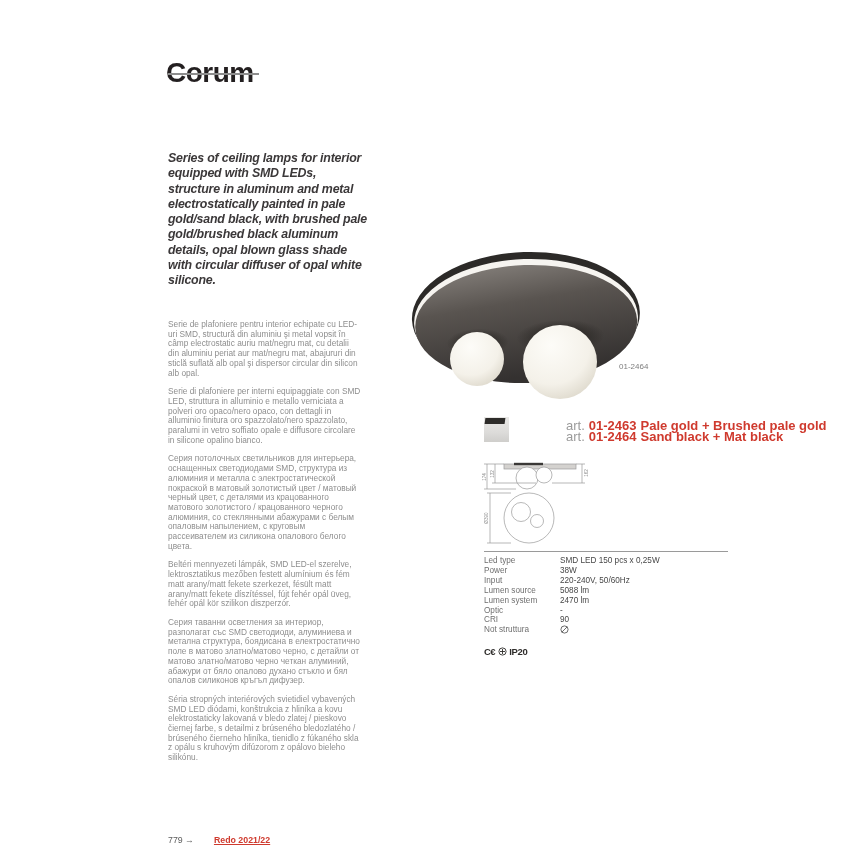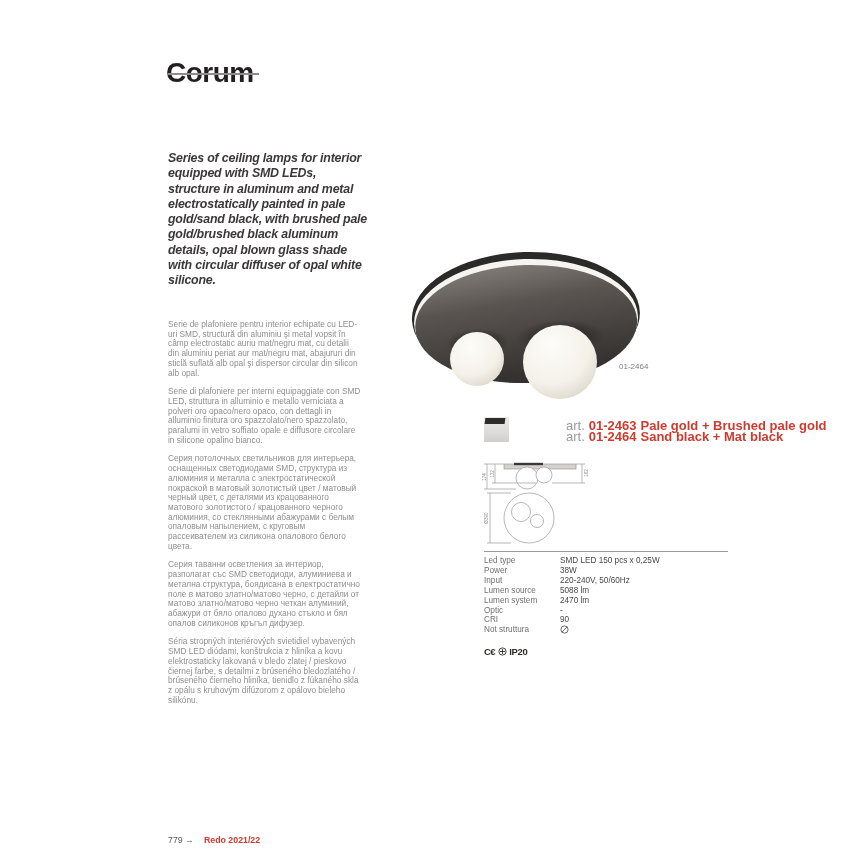--- a/index.html
+++ b/index.html
@@ -61,36 +61,37 @@
   .spec-label{width:64px;color:#6f6f6f;flex:0 0 auto;}
   .spec-value{color:#474747;}
   .certs{margin-top:5px;display:flex;align-items:center;color:#2e2c2a;}
   .ce-mark{font-size:9.5px;font-weight:bold;letter-spacing:-0.5px;}
   .insul{margin:0 2px 0 3px;display:inline-block;}
   .ip-mark{font-size:9.5px;font-weight:bold;letter-spacing:-0.3px;}
 
   
   .footer{left:168px;top:835px;font-size:8.8px;}
   .footer .page-ref{color:#5c5c5c;}
-  .footer .brand{color:#cf3a2e;font-weight:bold;margin-left:10px;}
+  .footer .brand{color:#cf3a2e;font-weight:bold;margin-left:20px;text-decoration:underline;}
 </style>
 </head>
 <body>
 
 <div>
 
   <h1 class="abs page-title">Corum</h1>
   <div class="abs title-underline"></div>
 
   <div class="abs desc-en">Series of ceiling lamps for interior equipped with SMD LEDs, structure in aluminum and metal electrostatically painted in pale gold/sand black, with brushed pale gold/brushed black aluminum details, opal blown glass shade with circular diffuser of opal white silicone.</div>
 
   <div class="abs descs">
     <p>Serie de plafoniere pentru interior echipate cu LED-uri SMD, structură din aluminiu şi metal vopsit în câmp electrostatic auriu mat/negru mat, cu detalii din aluminiu periat aur mat/negru mat, abajururi din sticlă suflată alb opal şi dispersor circular din silicon alb opal.</p>
     <p>Serie di plafoniere per interni equipaggiate con SMD LED, struttura in alluminio e metallo verniciata a polveri oro opaco/nero opaco, con dettagli in alluminio finitura oro spazzolato/nero spazzolato, paralumi in vetro soffiato opale e diffusore circolare in silicone opalino bianco.</p>
     <p>Серия потолочных светильников для интерьера, оснащенных светодиодами SMD, структура из алюминия и металла с электростатической покраской в матовый золотистый цвет / матовый черный цвет, с деталями из крацованного матового золотистого / крацованного черного алюминия, со стеклянными абажурами с белым опаловым напылением, с круговым рассеивателем из силикона опалового белого цвета.</p>
+    <p>Beltéri mennyezeti lámpák, SMD LED-el szerelve, lektrosztatikus mezőben festett alumínium és fém matt arany/matt fekete szerkezet, fésült matt arany/matt fekete díszítéssel, fújt fehér opál üveg, fehér opál kör szilikon diszperzór.</p>
     <p>Серия таванни осветления за интериор, разполагат със SMD светодиоди, алуминиева и метална структура, боядисана в електростатично поле в матово златно/матово черно, с детайли от матово златно/матово черно четкан алуминий, абажури от бяло опалово духано стъкло и бял опалов силиконов кръгъл дифузер.</p>
     <p>Séria stropných interiérových svietidiel vybavených SMD LED diódami, konštrukcia z hliníka a kovu elektrostaticky lakovaná v bledo zlatej / pieskovo čiernej farbe, s detailmi z brúseného bledozlatého / brúseného čierneho hliníka, tienidlo z fúkaného skla z opálu s kruhovým difúzorom z opálovo bieleho silikónu.</p>
   </div>
 
   <div class="abs photo">
     <svg width="312" height="198" viewBox="0 0 312 198">
       <defs>
         <linearGradient id="plateG" x1="0" y1="0" x2="0.25" y2="1">
           <stop offset="0" stop-color="#8a8580"></stop>
           <stop offset="0.4" stop-color="#595450"></stop>

